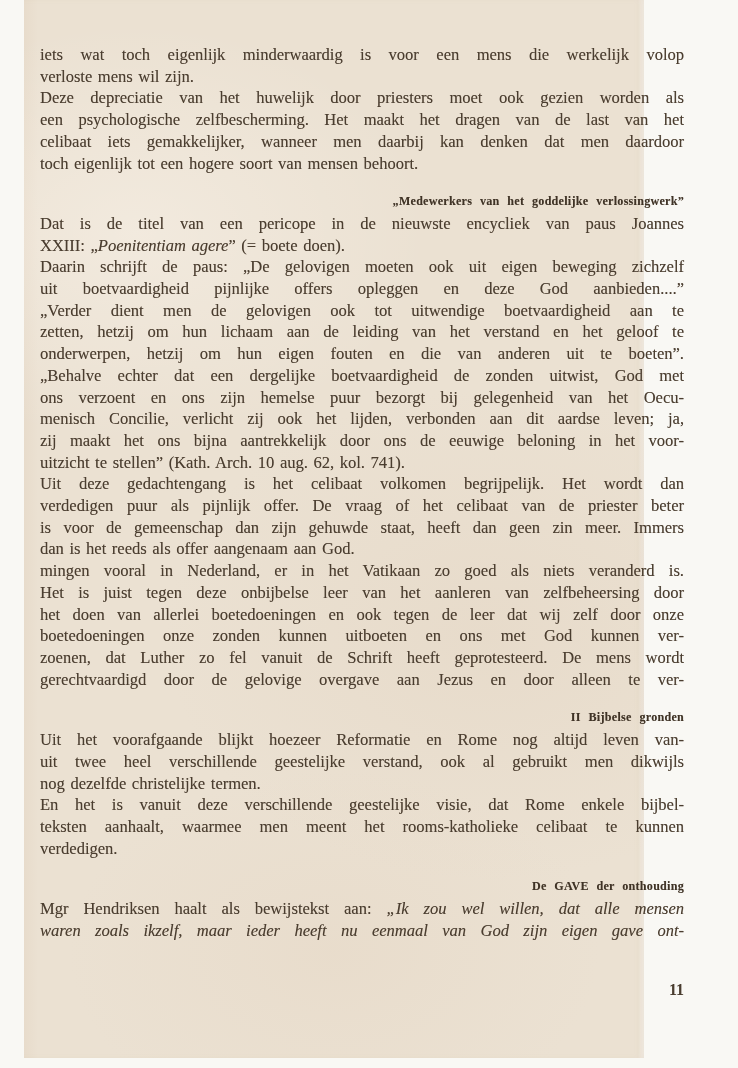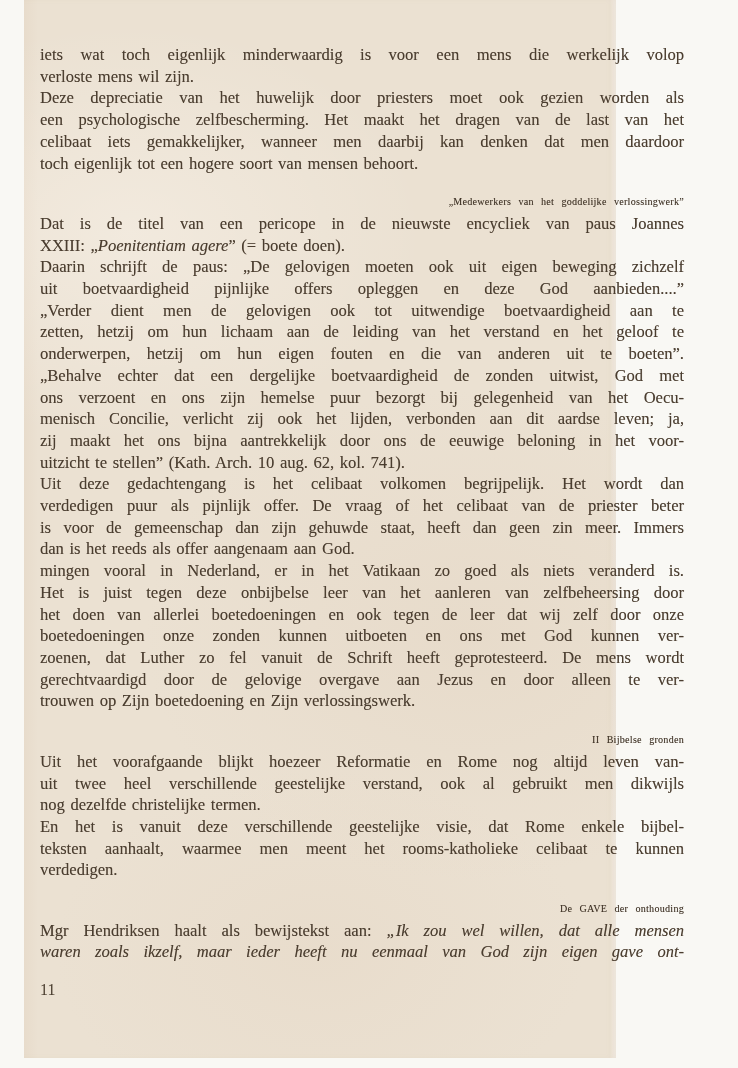--- a/index.html
+++ b/index.html
@@ -21,20 +21,21 @@
     width: 592px;
     height: 1058px;
     background-color: #ebe1d2;
     background-image:
       radial-gradient(ellipse 420px 300px at 18% 22%, rgba(255,250,244,0.35), rgba(255,250,244,0) 70%),
       radial-gradient(ellipse 500px 380px at 75% 60%, rgba(214,192,168,0.18), rgba(214,192,168,0) 65%),
       radial-gradient(ellipse 380px 260px at 50% 90%, rgba(223,204,182,0.22), rgba(223,204,182,0) 70%),
       linear-gradient(to right, rgba(221,203,182,0.25) 0px, rgba(221,203,182,0) 14px),
       linear-gradient(to left, rgba(250,246,240,0.9) 0px, rgba(235,225,210,0.0) 6px);
     box-shadow: inset -6px 0 8px -6px rgba(180,158,132,0.35);
+    padding-left: 28px;
   }
   .text-block {
     position: absolute;
     left: 16px;
     top: 44px;
     width: 644px;
     color: #4a3d2f;
     font-size: 16.5px;
     line-height: 21.7px;
     text-shadow: 0.2px 0.2px 0.6px rgba(74,61,47,0.4);
@@ -49,32 +50,34 @@
   .line.left {
     text-align: left;
     text-align-last: left;
     -moz-text-align-last: left;
   }
   .line .it {
     font-style: italic;
     text-align: right;
   }
   .heading {
-    font-weight: normal;
+    font-weight: bold;
     text-align: right;
     margin-top: 17px;
     word-spacing: 4.5px;
     letter-spacing: 0.3px;
     color: #3f3326;
-    font-size: 10px;
+    font-size: 12px;
   }
   .page-number {
+    text-align: right;
     padding-right: 44px;
     margin-top: 1px;
     color: #4a3d2f;
+    font-weight: bold;
   }
 </style>
 </head>
 <body>
 
 <div class="scan-page">
   <div class="text-block">
 
   <div class="line"><span>iets wat toch eigenlijk minderwaardig is voor een mens die werkelijk volop</span></div>
       <div class="line left"><span>verloste mens wil zijn.</span></div>
@@ -98,21 +101,20 @@
       <div class="line"><span>Uit deze gedachtengang is het celibaat volkomen begrijpelijk. Het wordt dan</span></div>
       <div class="line"><span>verdedigen puur als pijnlijk offer. De vraag of het celibaat van de priester beter</span></div>
       <div class="line"><span>is voor de gemeenschap dan zijn gehuwde staat, heeft dan geen zin meer. Immers</span></div>
       <div class="line left"><span>dan is het reeds als offer aangenaam aan God.</span></div>
       <div class="line"><span>mingen vooral in Nederland, er in het Vatikaan zo goed als niets veranderd is.</span></div>
       <div class="line"><span>Het is juist tegen deze onbijbelse leer van het aanleren van zelfbeheersing door</span></div>
       <div class="line"><span>het doen van allerlei boetedoeningen en ook tegen de leer dat wij zelf door onze</span></div>
       <div class="line"><span>boetedoeningen onze zonden kunnen uitboeten en ons met God kunnen ver-</span></div>
       <div class="line"><span>zoenen, dat Luther zo fel vanuit de Schrift heeft geprotesteerd. De mens wordt</span></div>
       <div class="line"><span>gerechtvaardigd door de gelovige overgave aan Jezus en door alleen te ver-</span></div>
-      <div class="line left"><span>trouwen op Zijn boetedoening en Zijn verlossingswerk.</span></div>
       <div class="heading">II Bijbelse gronden</div>
       <div class="line"><span>Uit het voorafgaande blijkt hoezeer Reformatie en Rome nog altijd leven van-</span></div>
       <div class="line"><span>uit twee heel verschillende geestelijke verstand, ook al gebruikt men dikwijls</span></div>
       <div class="line left"><span>nog dezelfde christelijke termen.</span></div>
       <div class="line"><span>En het is vanuit deze verschillende geestelijke visie, dat Rome enkele bijbel-</span></div>
       <div class="line"><span>teksten aanhaalt, waarmee men meent het rooms-katholieke celibaat te kunnen</span></div>
       <div class="line left"><span>verdedigen.</span></div>
       <div class="heading">De GAVE der onthouding</div>
       <div class="line"><span>Mgr Hendriksen haalt als bewijstekst aan: </span><span class="it">„Ik zou wel willen, dat alle mensen</span></div>
       <div class="line"><span class="it">waren zoals ikzelf, maar ieder heeft nu eenmaal van God zijn eigen gave ont-</span></div>

